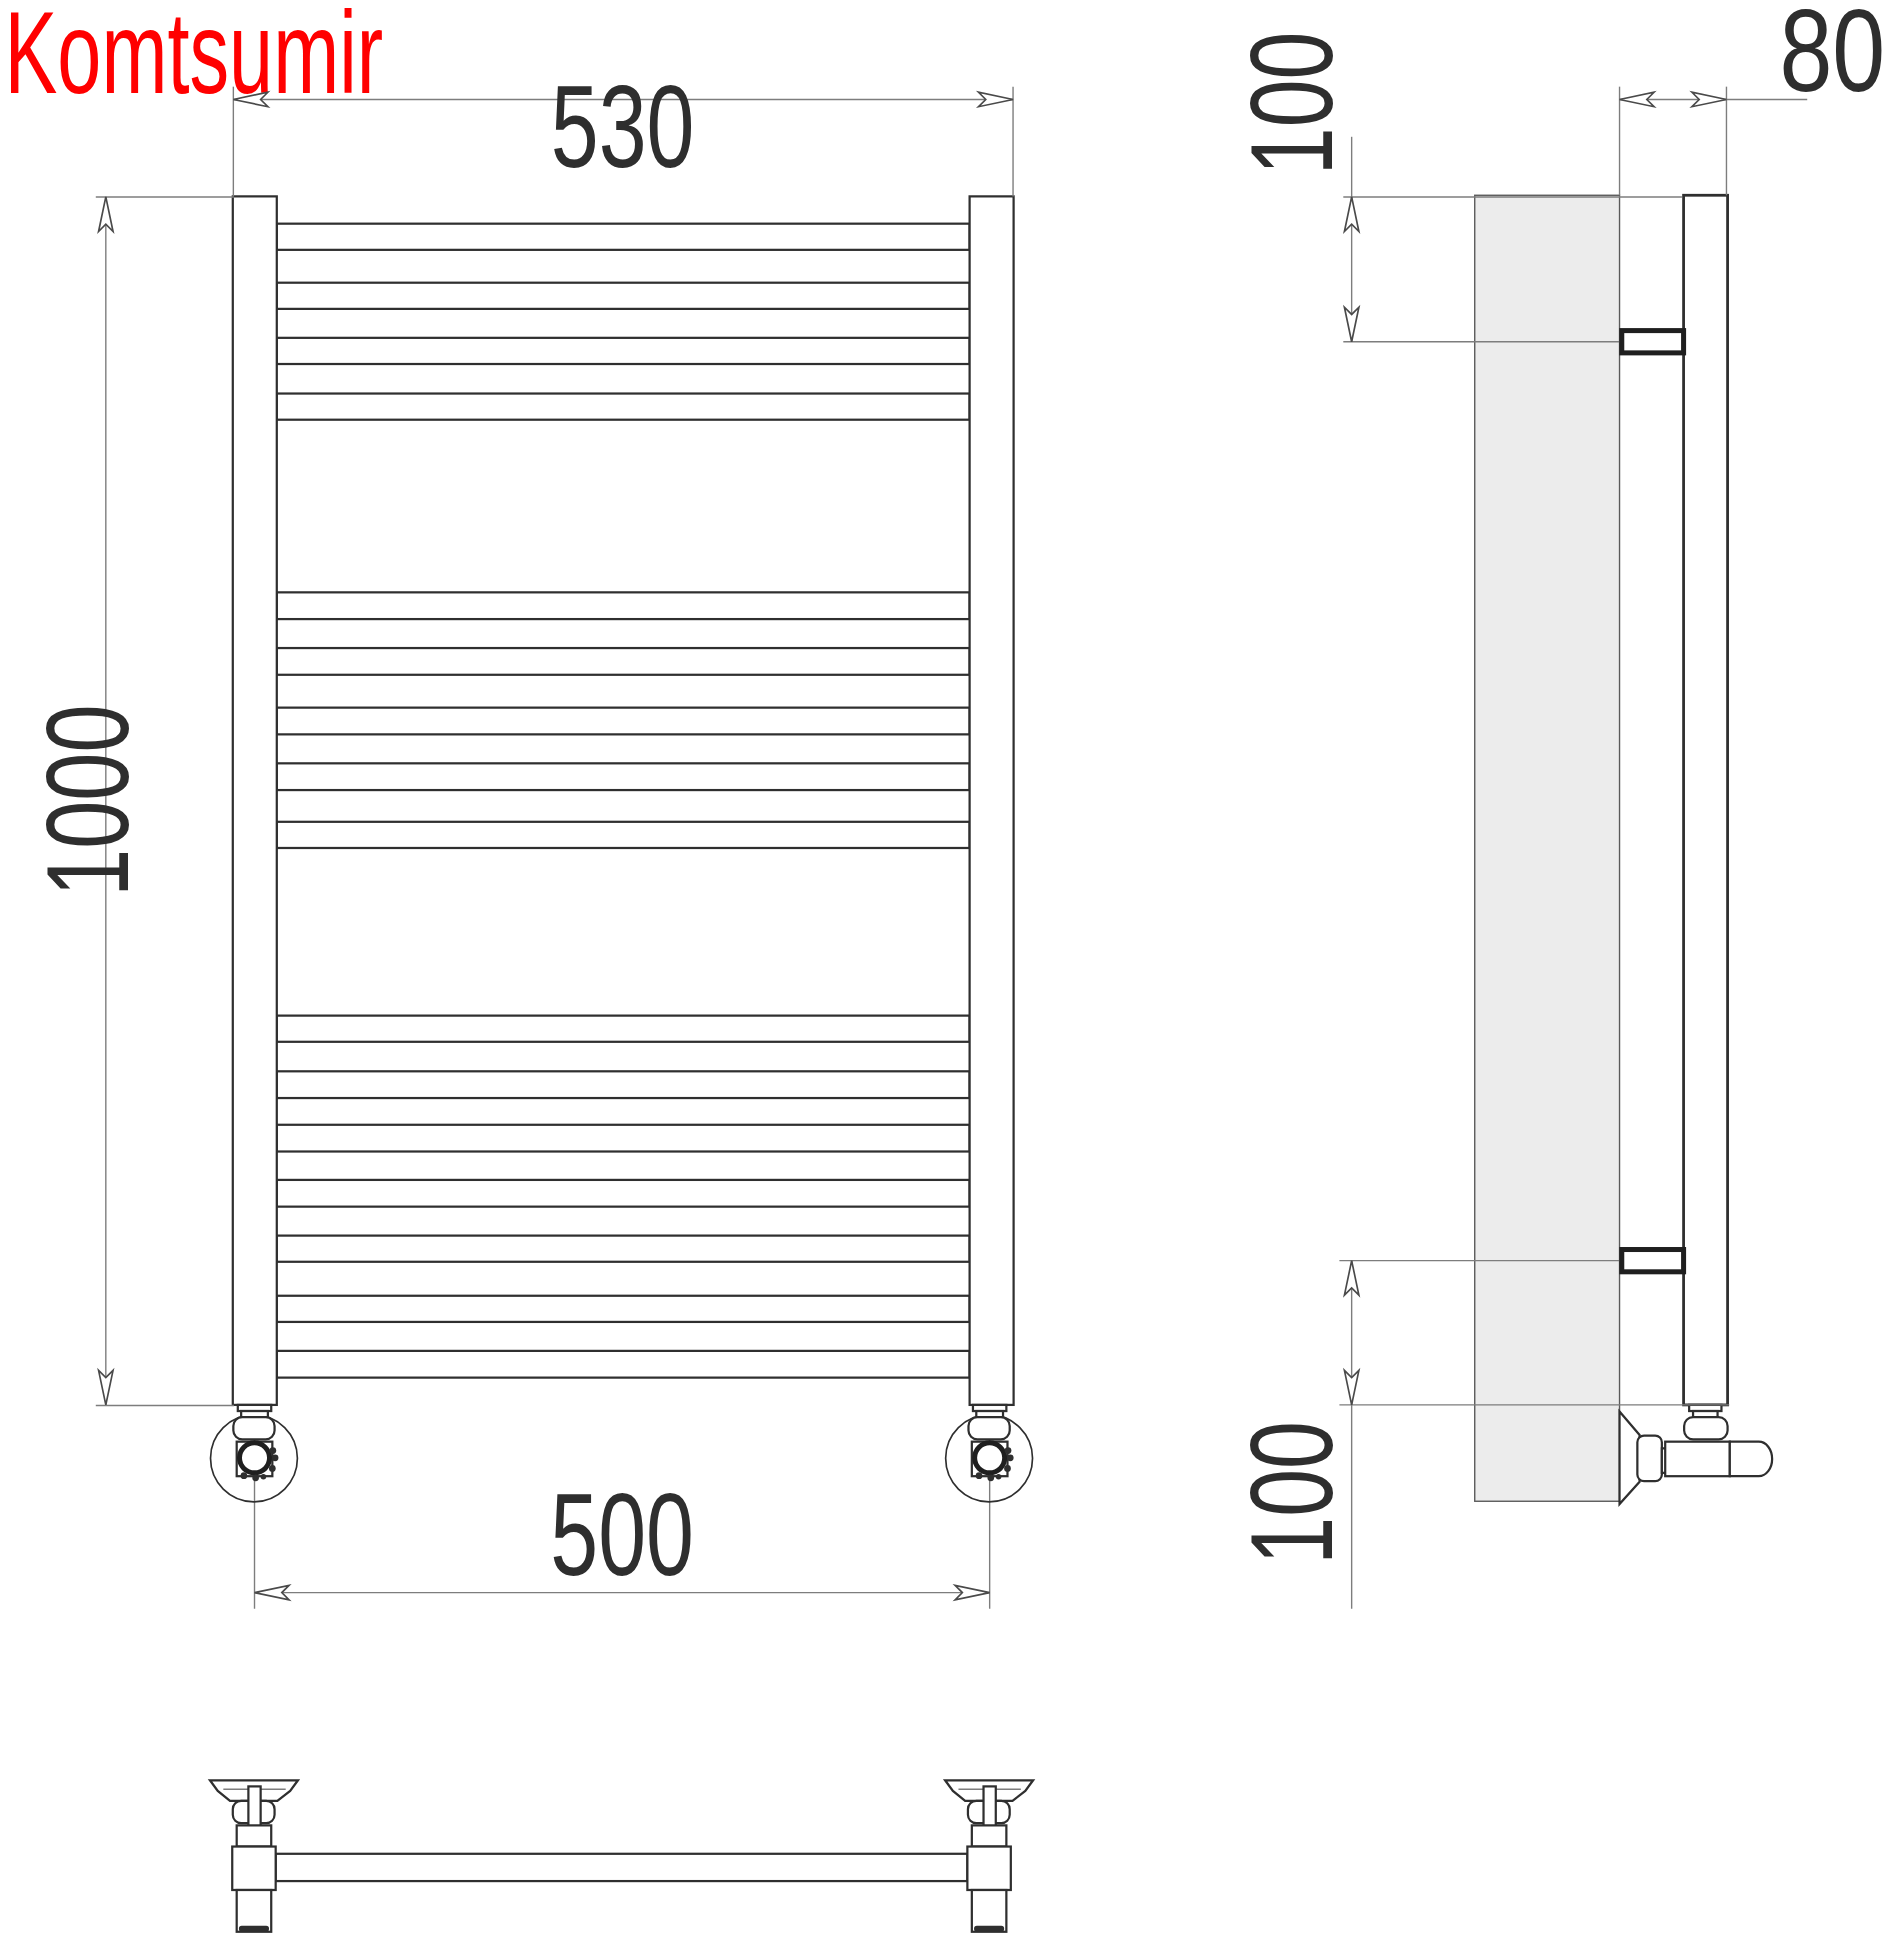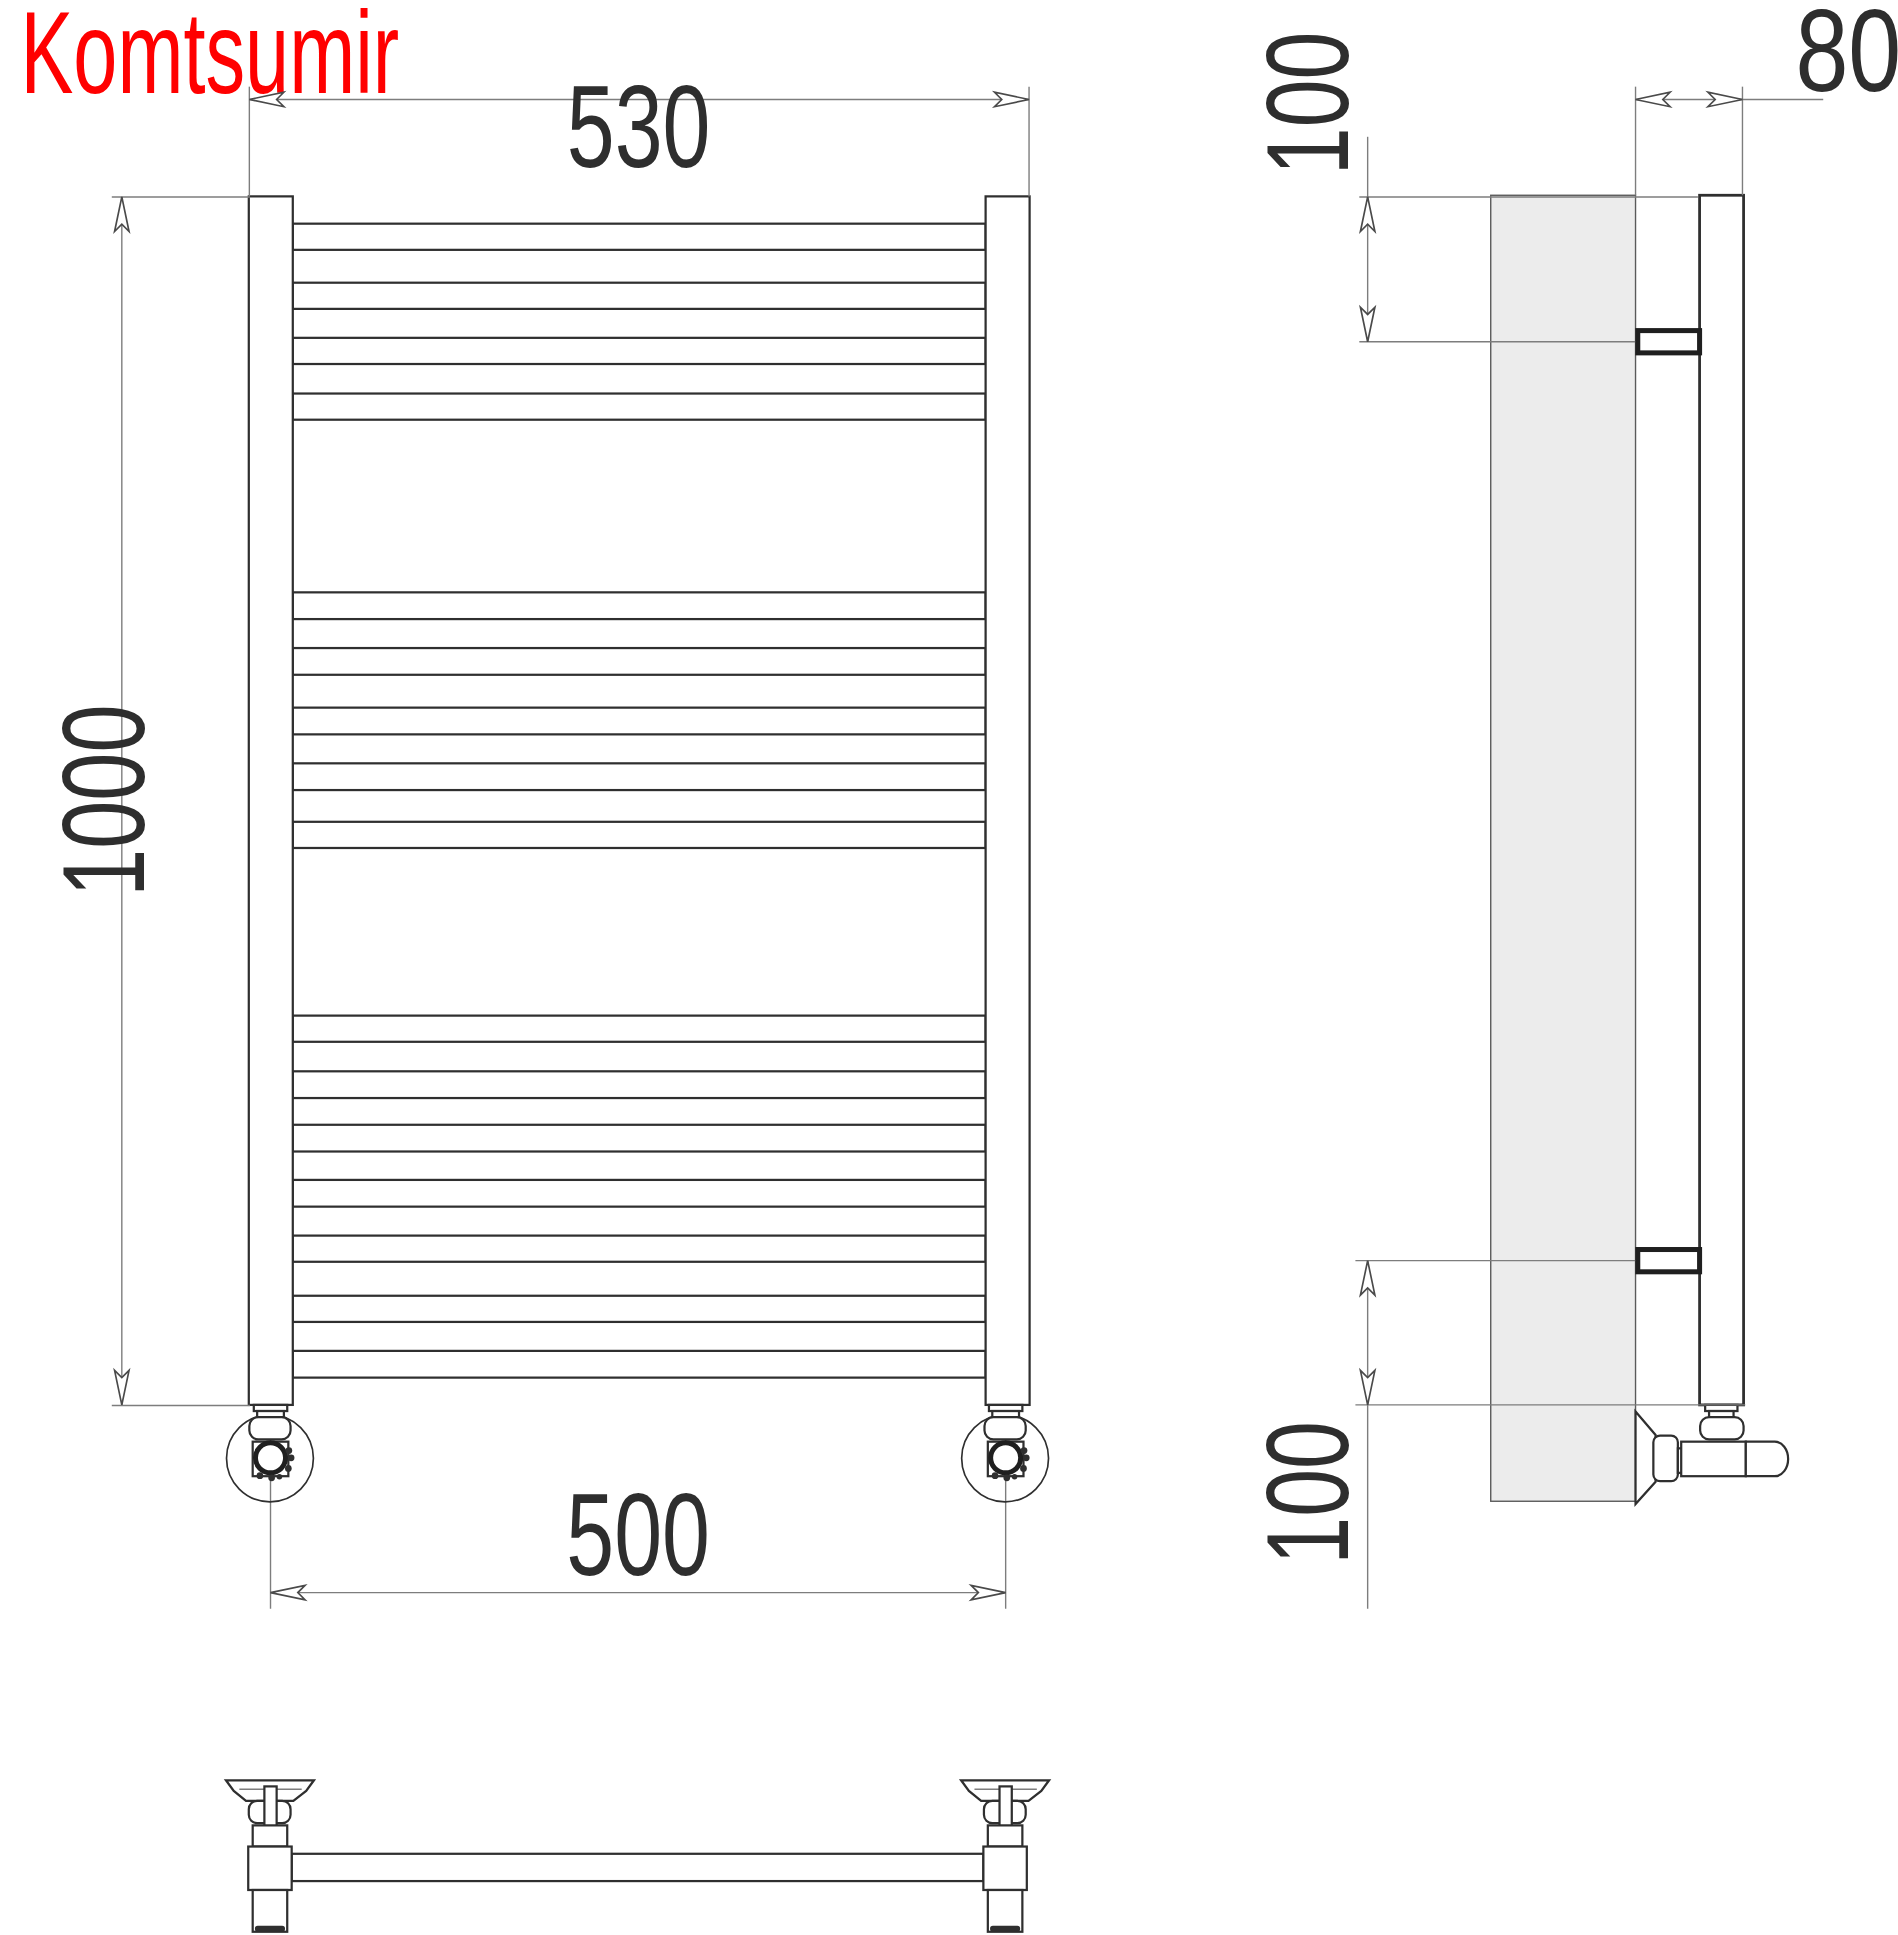--- a/index.html
+++ b/index.html
@@ -1,16 +1,16 @@
 <!DOCTYPE html>
 <html style="font-size:9px"><head>
 <meta charset="utf-8">
 <style>
   html,body{margin:0;padding:0;background:#ffffff;}
-  .stage{width:1732px;height:1936px;background:#fff;position:relative;font-family:"Liberation Sans",sans-serif;margin-left:16px;}
+  .stage{width:1732px;height:1936px;background:#fff;position:relative;font-family:"Liberation Sans",sans-serif;}
   svg{display:block;}
   
   .ol   {fill:#ffffff;stroke:#2f2f2f;stroke-width:4;}
   .olnf {fill:none;stroke:#2f2f2f;stroke-width:4;}
   .thin {fill:none;stroke:#7d7d7d;stroke-width:2.5;}
   .bold {fill:#ffffff;stroke:#1f1f1f;stroke-width:9;}
   .boldc{fill:none;stroke:#1f1f1f;stroke-width:9;}
   .wall {fill:#ececec;stroke:#5a5a5a;stroke-width:2.5;}
   .arrow{fill:#ffffff;stroke:#4a4a4a;stroke-width:3;stroke-linejoin:miter;}
   .dot  {fill:#2f2f2f;stroke:none;}

